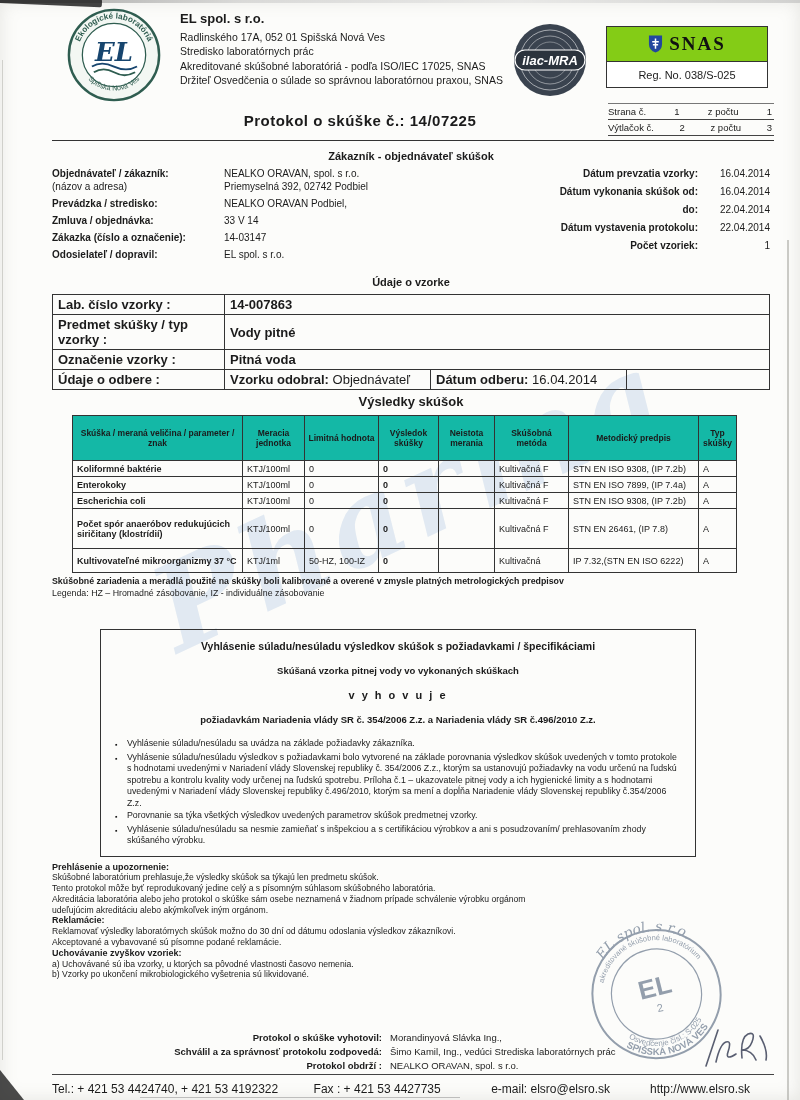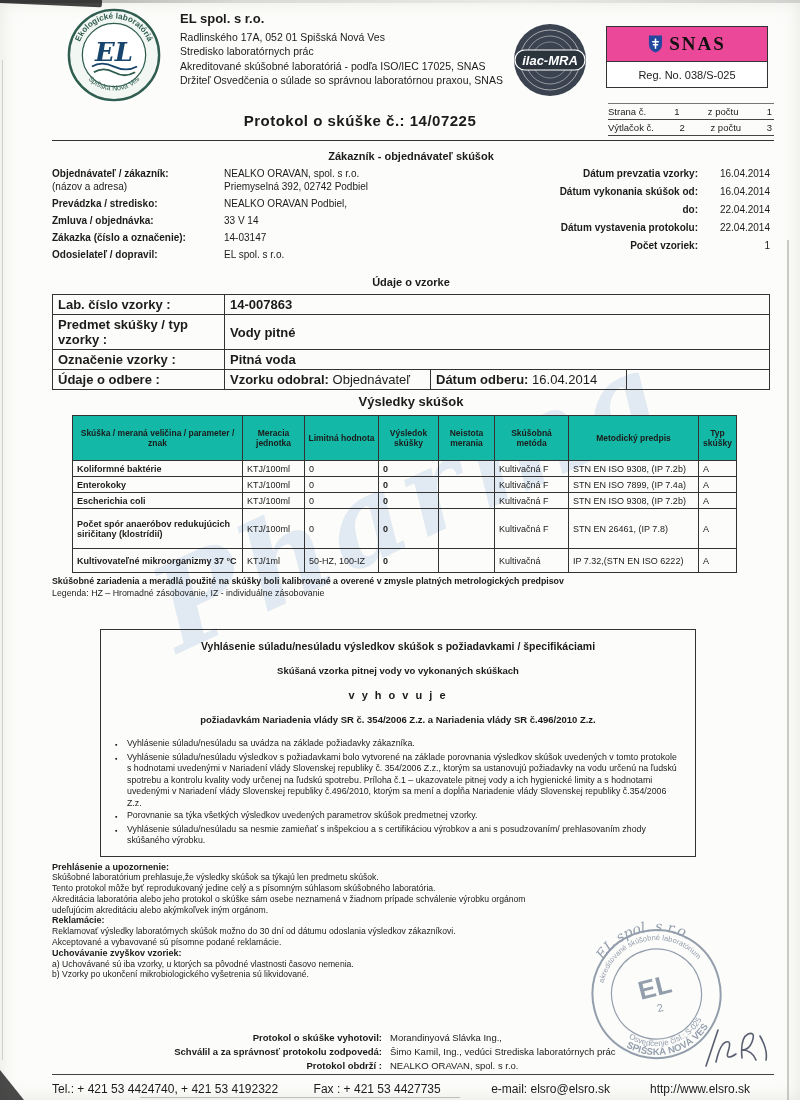--- a/index.html
+++ b/index.html
@@ -25,21 +25,21 @@
                font-family:"DejaVu Serif", serif; font-style:italic; font-weight:bold;
                font-size:118px; color:rgba(120,158,208,.20); transform:rotate(-25deg);
                pointer-events:none; letter-spacing:6px; }
 
   
   .logo { position:absolute; left:66px; top:7px; }
   .company-info { position:absolute; left:180px; top:12px; line-height:14.5px; font-size:10.5px; }
   .company-name { font-size:13px; font-weight:bold; margin-bottom:3px; }
   .ilac { position:absolute; left:512px; top:22px; }
   .snas-wrap { position:absolute; left:606px; top:26px; width:162px; }
-  .snas-box { border:1.5px solid #333; background:#ec4899; height:36px; display:flex; align-items:center;
+  .snas-box { border:1.5px solid #333; background:#84cc16; height:36px; display:flex; align-items:center;
               justify-content:center; gap:6px; }
   .snas-text { font-family:"Liberation Serif", serif; font-weight:bold; font-size:19px; letter-spacing:2px; color:#111; }
   .reg-box { border:1.5px solid #333; border-top:none; background:#fff; height:26px; display:flex;
              align-items:center; justify-content:center; font-size:11px; }
 
   
   .pagecount { position:absolute; right:26px; top:103px; width:166px; font-size:9.5px; }
   .pc-row { display:flex; justify-content:space-between; border-bottom:1px solid #444; padding:2px 2px 2px 0;text-align:right; }
   .pc-row:first-child { border-top:1px solid #777; }
   .doc-title { position:absolute; left:150px; top:112px; width:420px; text-align:center;

